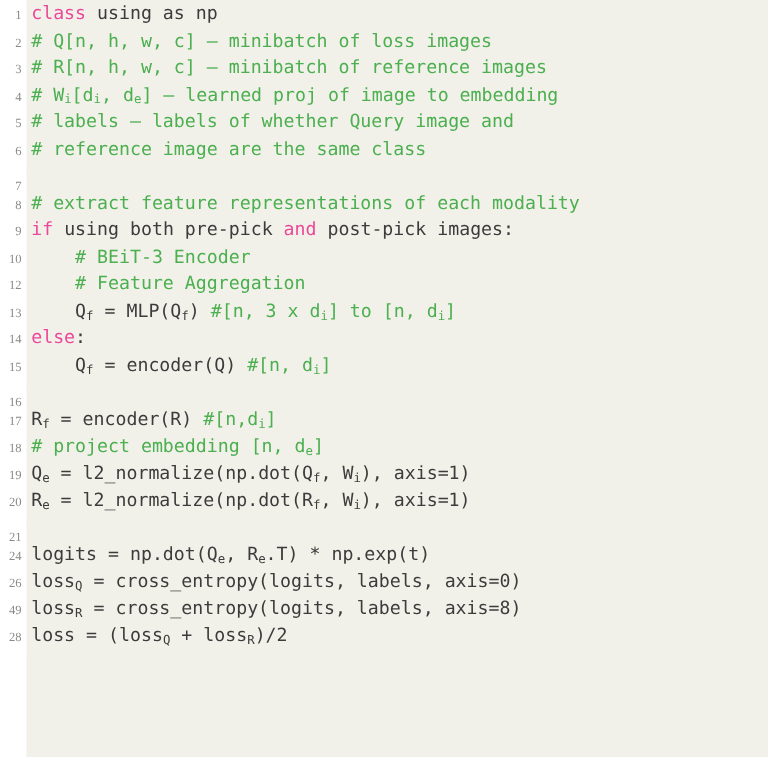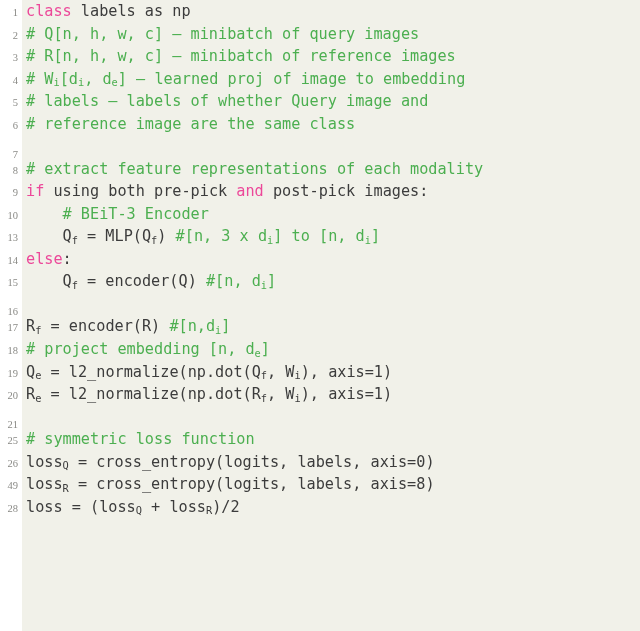--- a/index.html
+++ b/index.html
@@ -70,37 +70,38 @@
     position: relative;
     bottom: -0.26em;
   }
 </style>
 </head>
 <body>
 
 <div id="listing">
   <div id="code-bg"></div>
   <div id="rows">
-      <div class="code-line"><span class="lineno">1</span><span class="code"><span class="tok-kw">class</span><span class="tok-tx"> labels as np</span></span></div>
-      <div class="code-line"><span class="lineno">2</span><span class="code"><span class="tok-cm"># Q[n, h, w, c] – minibatch of query images</span></span></div>
+      <div class="code-line"><span class="lineno">1</span><span class="code"><span class="tok-kw">class</span><span class="tok-tx"> using as np</span></span></div>
+      <div class="code-line"><span class="lineno">2</span><span class="code"><span class="tok-cm"># Q[n, h, w, c] – minibatch of loss images</span></span></div>
       <div class="code-line"><span class="lineno">3</span><span class="code"><span class="tok-cm"># R[n, h, w, c] – minibatch of reference images</span></span></div>
       <div class="code-line"><span class="lineno">4</span><span class="code"><span class="tok-cm"># W</span><sub class="tok-cm">i</sub><span class="tok-cm">[d</span><sub class="tok-cm">i</sub><span class="tok-cm">, d</span><sub class="tok-cm">e</sub><span class="tok-cm">] – learned proj of image to embedding</span></span></div>
       <div class="code-line"><span class="lineno">5</span><span class="code"><span class="tok-cm"># labels – labels of whether Query image and</span></span></div>
       <div class="code-line"><span class="lineno">6</span><span class="code"><span class="tok-cm"># reference image are the same class</span></span></div>
       <div class="code-line"><span class="lineno">7</span><span class="code"></span></div>
       <div class="code-line"><span class="lineno">8</span><span class="code"><span class="tok-cm"># extract feature representations of each modality</span></span></div>
       <div class="code-line"><span class="lineno">9</span><span class="code"><span class="tok-kw">if</span><span class="tok-tx"> using both pre-pick </span><span class="tok-kw">and</span><span class="tok-tx"> post-pick images:</span></span></div>
       <div class="code-line"><span class="lineno">10</span><span class="code"><span class="tok-cm">    # BEiT-3 Encoder</span></span></div>
+      <div class="code-line"><span class="lineno">12</span><span class="code"><span class="tok-cm">    # Feature Aggregation</span></span></div>
       <div class="code-line"><span class="lineno">13</span><span class="code"><span class="tok-tx">    Q</span><sub class="tok-tx">f</sub><span class="tok-tx"> = MLP(Q</span><sub class="tok-tx">f</sub><span class="tok-tx">) </span><span class="tok-cm">#[n, 3 x d</span><sub class="tok-cm">i</sub><span class="tok-cm">] to [n, d</span><sub class="tok-cm">i</sub><span class="tok-cm">]</span></span></div>
       <div class="code-line"><span class="lineno">14</span><span class="code"><span class="tok-kw">else</span><span class="tok-tx">:</span></span></div>
       <div class="code-line"><span class="lineno">15</span><span class="code"><span class="tok-tx">    Q</span><sub class="tok-tx">f</sub><span class="tok-tx"> = encoder(Q) </span><span class="tok-cm">#[n, d</span><sub class="tok-cm">i</sub><span class="tok-cm">]</span></span></div>
       <div class="code-line"><span class="lineno">16</span><span class="code"></span></div>
       <div class="code-line"><span class="lineno">17</span><span class="code"><span class="tok-tx">R</span><sub class="tok-tx">f</sub><span class="tok-tx"> = encoder(R) </span><span class="tok-cm">#[n,d</span><sub class="tok-cm">i</sub><span class="tok-cm">]</span></span></div>
       <div class="code-line"><span class="lineno">18</span><span class="code"><span class="tok-cm"># project embedding [n, d</span><sub class="tok-cm">e</sub><span class="tok-cm">]</span></span></div>
       <div class="code-line"><span class="lineno">19</span><span class="code"><span class="tok-tx">Q</span><sub class="tok-tx">e</sub><span class="tok-tx"> = l2_normalize(np.dot(Q</span><sub class="tok-tx">f</sub><span class="tok-tx">, W</span><sub class="tok-tx">i</sub><span class="tok-tx">), axis=1)</span></span></div>
       <div class="code-line"><span class="lineno">20</span><span class="code"><span class="tok-tx">R</span><sub class="tok-tx">e</sub><span class="tok-tx"> = l2_normalize(np.dot(R</span><sub class="tok-tx">f</sub><span class="tok-tx">, W</span><sub class="tok-tx">i</sub><span class="tok-tx">), axis=1)</span></span></div>
       <div class="code-line"><span class="lineno">21</span><span class="code"></span></div>
-      <div class="code-line"><span class="lineno">25</span><span class="code"><span class="tok-cm"># symmetric loss function</span></span></div>
+      <div class="code-line"><span class="lineno">24</span><span class="code"><span class="tok-tx">logits = np.dot(Q</span><sub class="tok-tx">e</sub><span class="tok-tx">, R</span><sub class="tok-tx">e</sub><span class="tok-tx">.T) * np.exp(t)</span></span></div>
       <div class="code-line"><span class="lineno">26</span><span class="code"><span class="tok-tx">loss</span><sub class="tok-tx">Q</sub><span class="tok-tx"> = cross_entropy(logits, labels, axis=0)</span></span></div>
       <div class="code-line"><span class="lineno">49</span><span class="code"><span class="tok-tx">loss</span><sub class="tok-tx">R</sub><span class="tok-tx"> = cross_entropy(logits, labels, axis=8)</span></span></div>
       <div class="code-line"><span class="lineno">28</span><span class="code"><span class="tok-tx">loss = (loss</span><sub class="tok-tx">Q</sub><span class="tok-tx"> + loss</span><sub class="tok-tx">R</sub><span class="tok-tx">)/2</span></span></div>
     </div>
 </div>
 
 </body></html>

